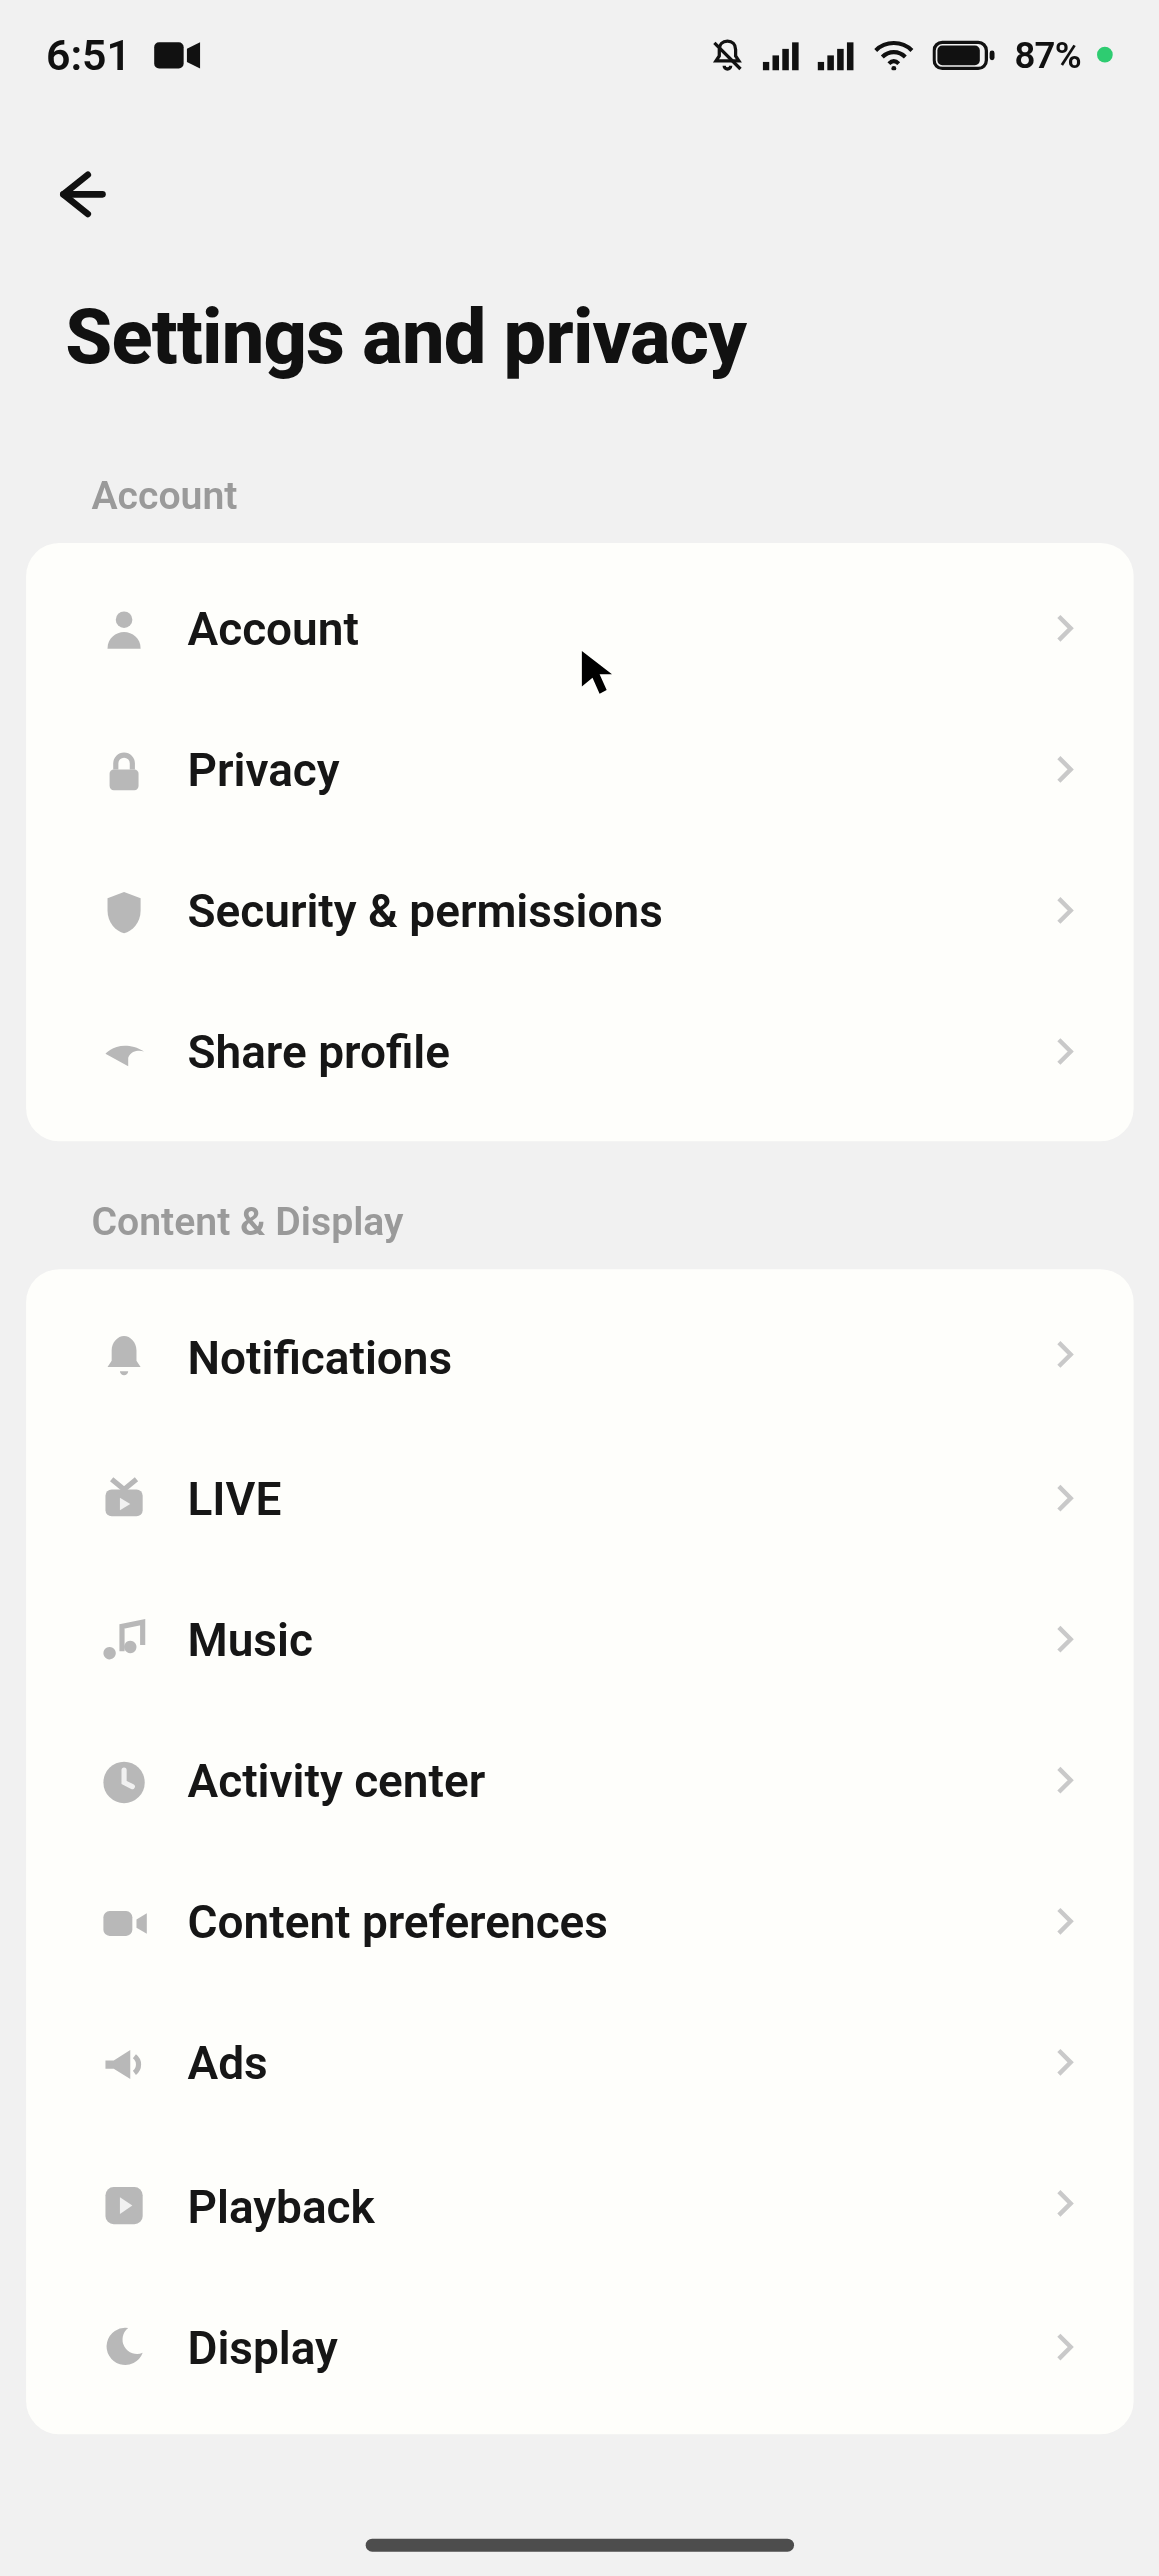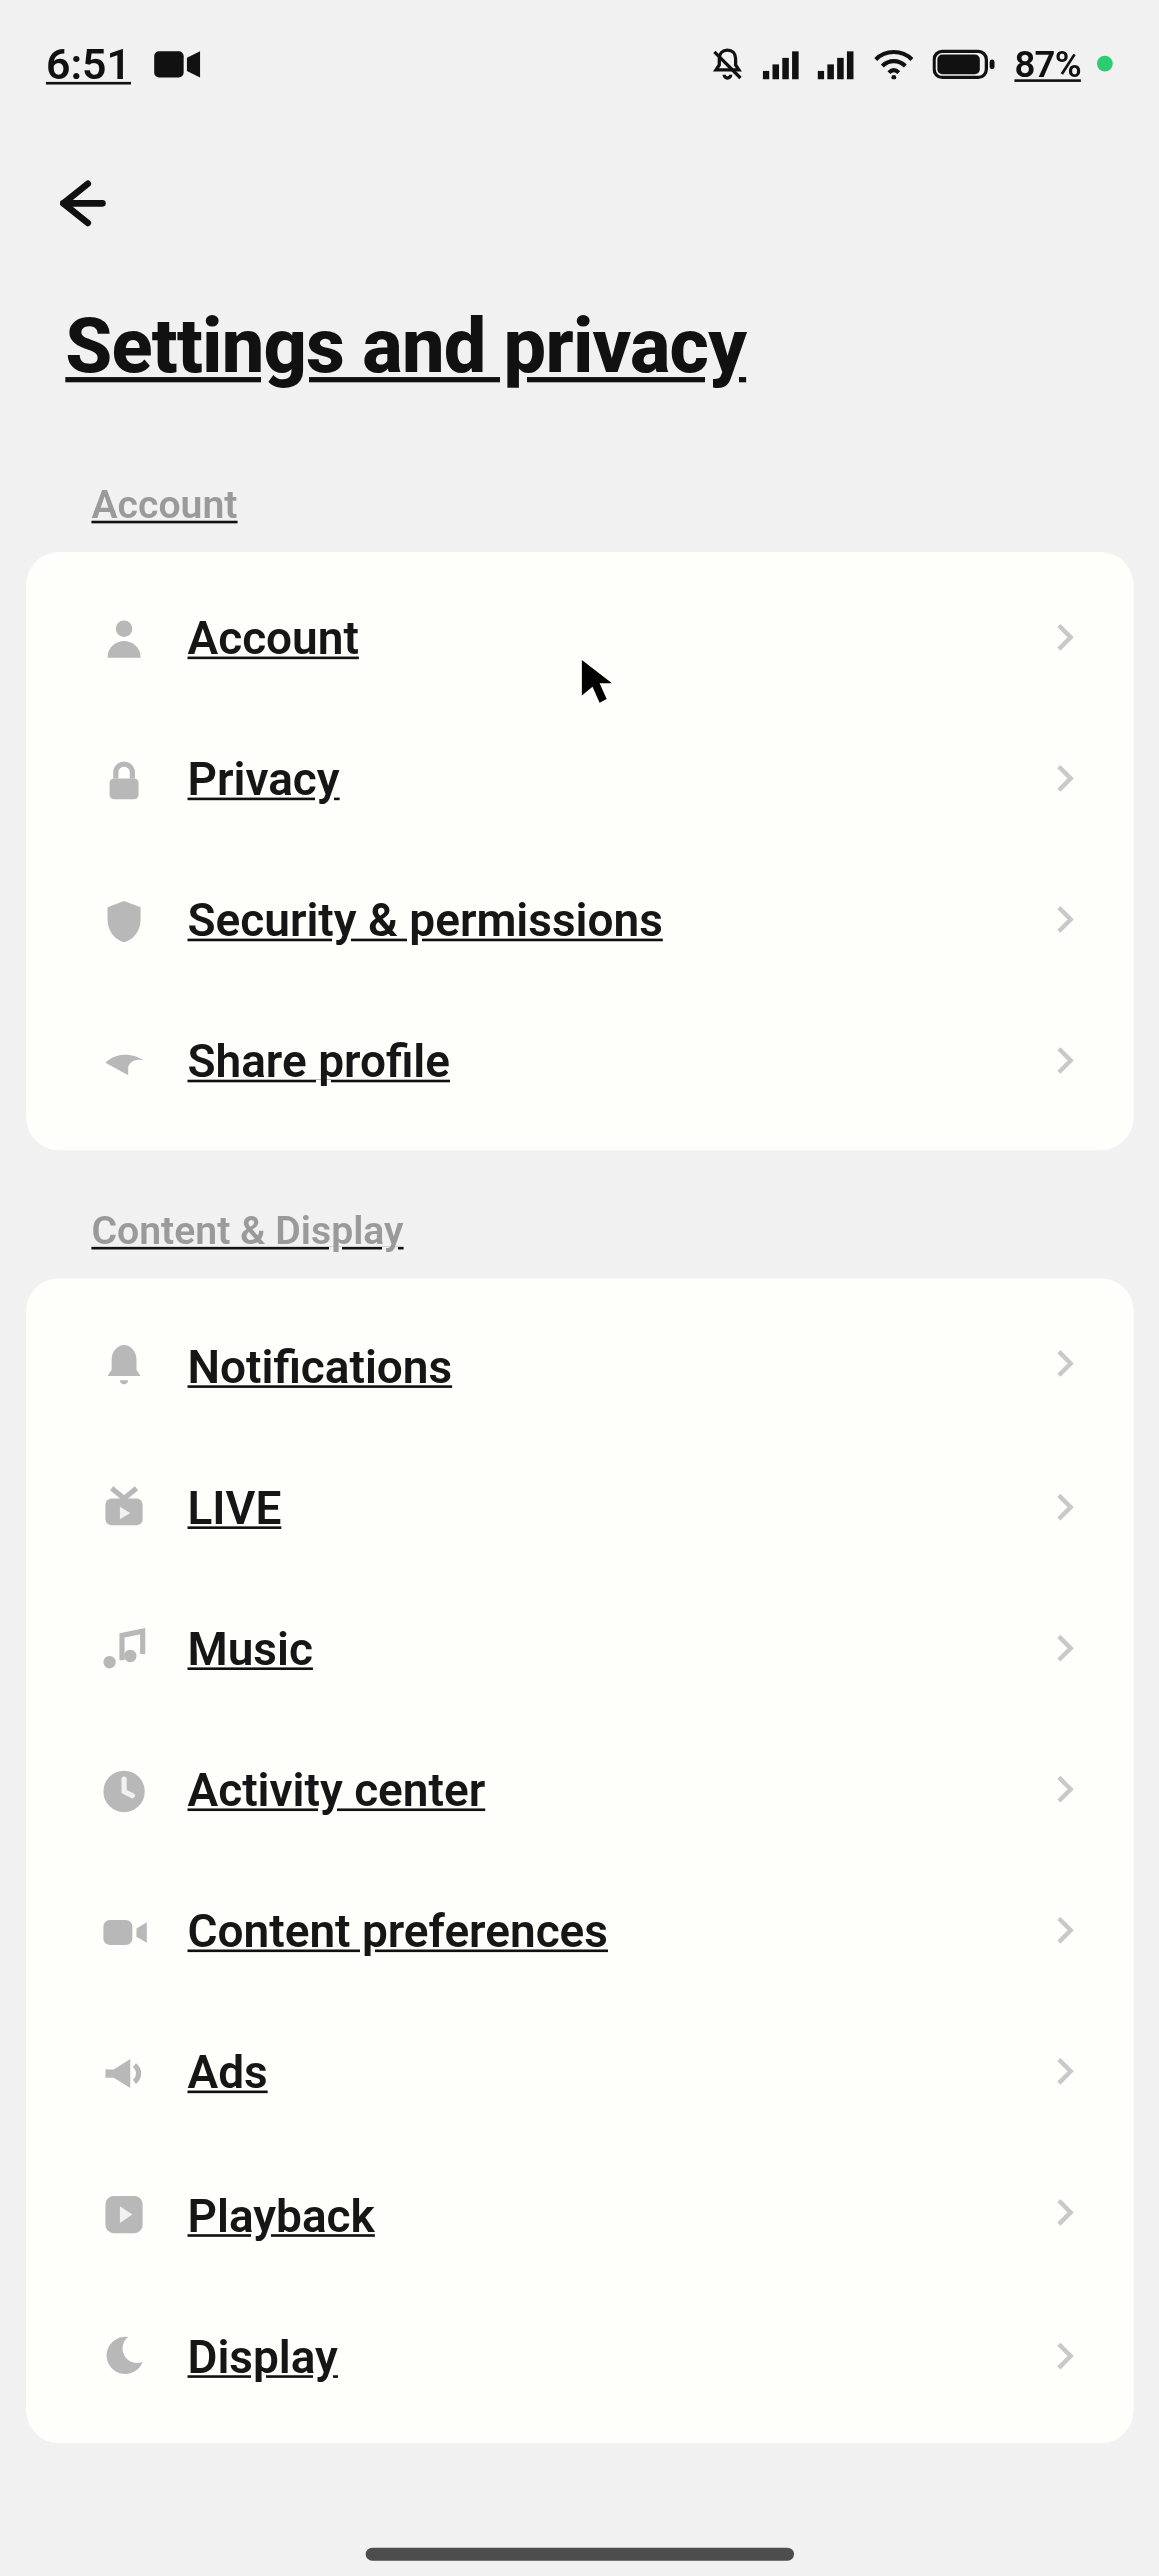--- a/index.html
+++ b/index.html
@@ -8,23 +8,22 @@
     background: #f1f1f1;
     font-family: -apple-system, BlinkMacSystemFont, "Segoe UI", Roboto, Helvetica, Arial, sans-serif;
     color: #111;
     position: relative;
     overflow: hidden;
   }
 
   
   .phone {
     position: absolute;
-    top: 14px; left: 0;
+    top: 5px; left: 0;
     width: 1136px;
-    text-decoration: underline;
     
     
   }
   .screen {
     width: 444px;
     transform: scale(2.612);
     transform-origin: top left;
     background: #f1f1f1;
   }
 

